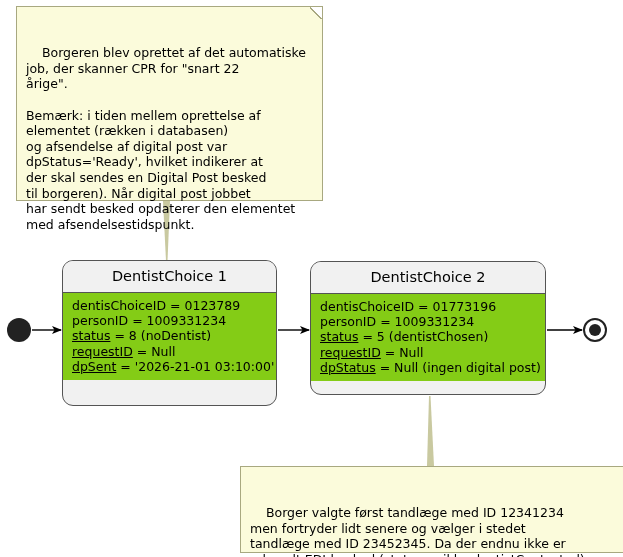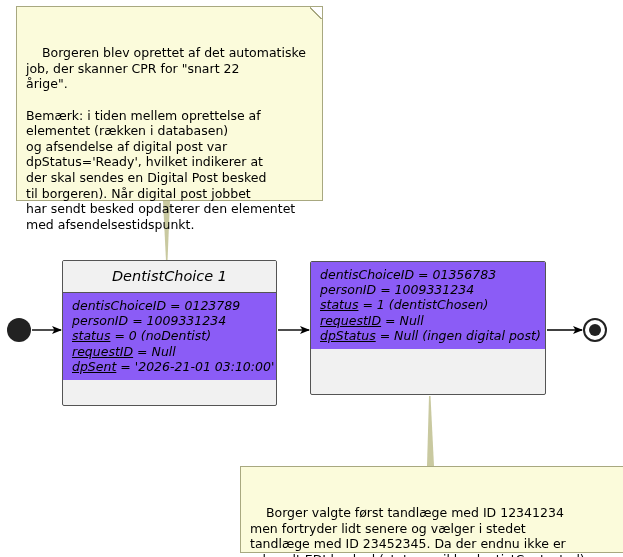--- a/index.html
+++ b/index.html
@@ -63,39 +63,38 @@
     top: 466px;
     width: 441px;
     height: 87px;
   }
 
   
   .state {
     position: absolute;
     background: #F1F1F1;
     border: 1px solid #545454;
-    border-radius: 2px;
+    border-radius: 11px;
     box-sizing: border-box;
     overflow: hidden;
-    font-style: italic;
   }
   .state-title {
     text-align: center;
     font-size: 14.5px;
     line-height: 18px;
     padding: 6px 10px 7px 10px;
     color: #000;
     border-bottom: 1px solid #545454;
     background: #F1F1F1;
   }
   .state-body {
     padding: 5px 9px 6px 9px;
     font-size: 12.5px;
     line-height: 15.2px;
-    background: #8b5cf6;
+    background: #84cc16;
   }
   .attr { white-space: nowrap; }
   .attr .nm { }
   .attr.underlined .nm { text-decoration: underline; }
 
   #state-1 { left: 62px; top: 260px; width: 215px; height: 146px; }
   #state-2 { left: 310px; top: 261px; width: 236px; height: 134px; }
 
   
   .start-node {
@@ -172,31 +171,32 @@
 tandlæge med ID 23452345. Da der endnu ikke er
 udsendt EDI-besked (status er ikke dentistContacted),
 opdateres elementet blot med det nye tandlæge ID.</span>
   </div>
 
   <div class="state" id="state-1">
     <div class="state-title">DentistChoice 1</div>
     <div class="state-body">
         <div class="attr"><span class="nm">dentisChoiceID</span><span> = 0123789</span></div>
         <div class="attr"><span class="nm">personID</span><span> = 1009331234</span></div>
-        <div class="attr underlined"><span class="nm">status</span><span> = 0 (noDentist)</span></div>
+        <div class="attr underlined"><span class="nm">status</span><span> = 8 (noDentist)</span></div>
         <div class="attr underlined"><span class="nm">requestID</span><span> = Null</span></div>
         <div class="attr underlined"><span class="nm">dpSent</span><span> = '2026-21-01 03:10:00'</span></div>
       </div>
   </div>
 
   <div class="state" id="state-2">
+    <div class="state-title">DentistChoice 2</div>
     <div class="state-body">
-        <div class="attr"><span class="nm">dentisChoiceID</span><span> = 01356783</span></div>
+        <div class="attr"><span class="nm">dentisChoiceID</span><span> = 01773196</span></div>
         <div class="attr"><span class="nm">personID</span><span> = 1009331234</span></div>
-        <div class="attr underlined"><span class="nm">status</span><span> = 1 (dentistChosen)</span></div>
+        <div class="attr underlined"><span class="nm">status</span><span> = 5 (dentistChosen)</span></div>
         <div class="attr underlined"><span class="nm">requestID</span><span> = Null</span></div>
         <div class="attr underlined"><span class="nm">dpStatus</span><span> = Null (ingen digital post)</span></div>
       </div>
   </div>
 
   <div class="start-node"></div>
 
   <div class="end-node">
     <div class="inner"></div>
   </div>

